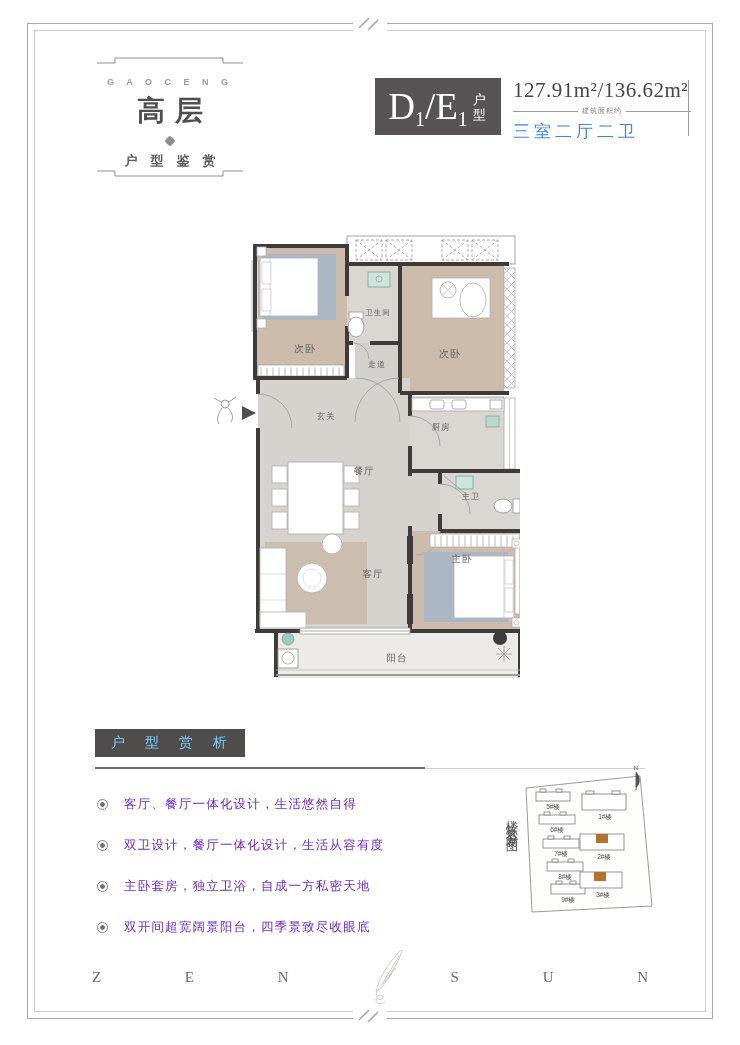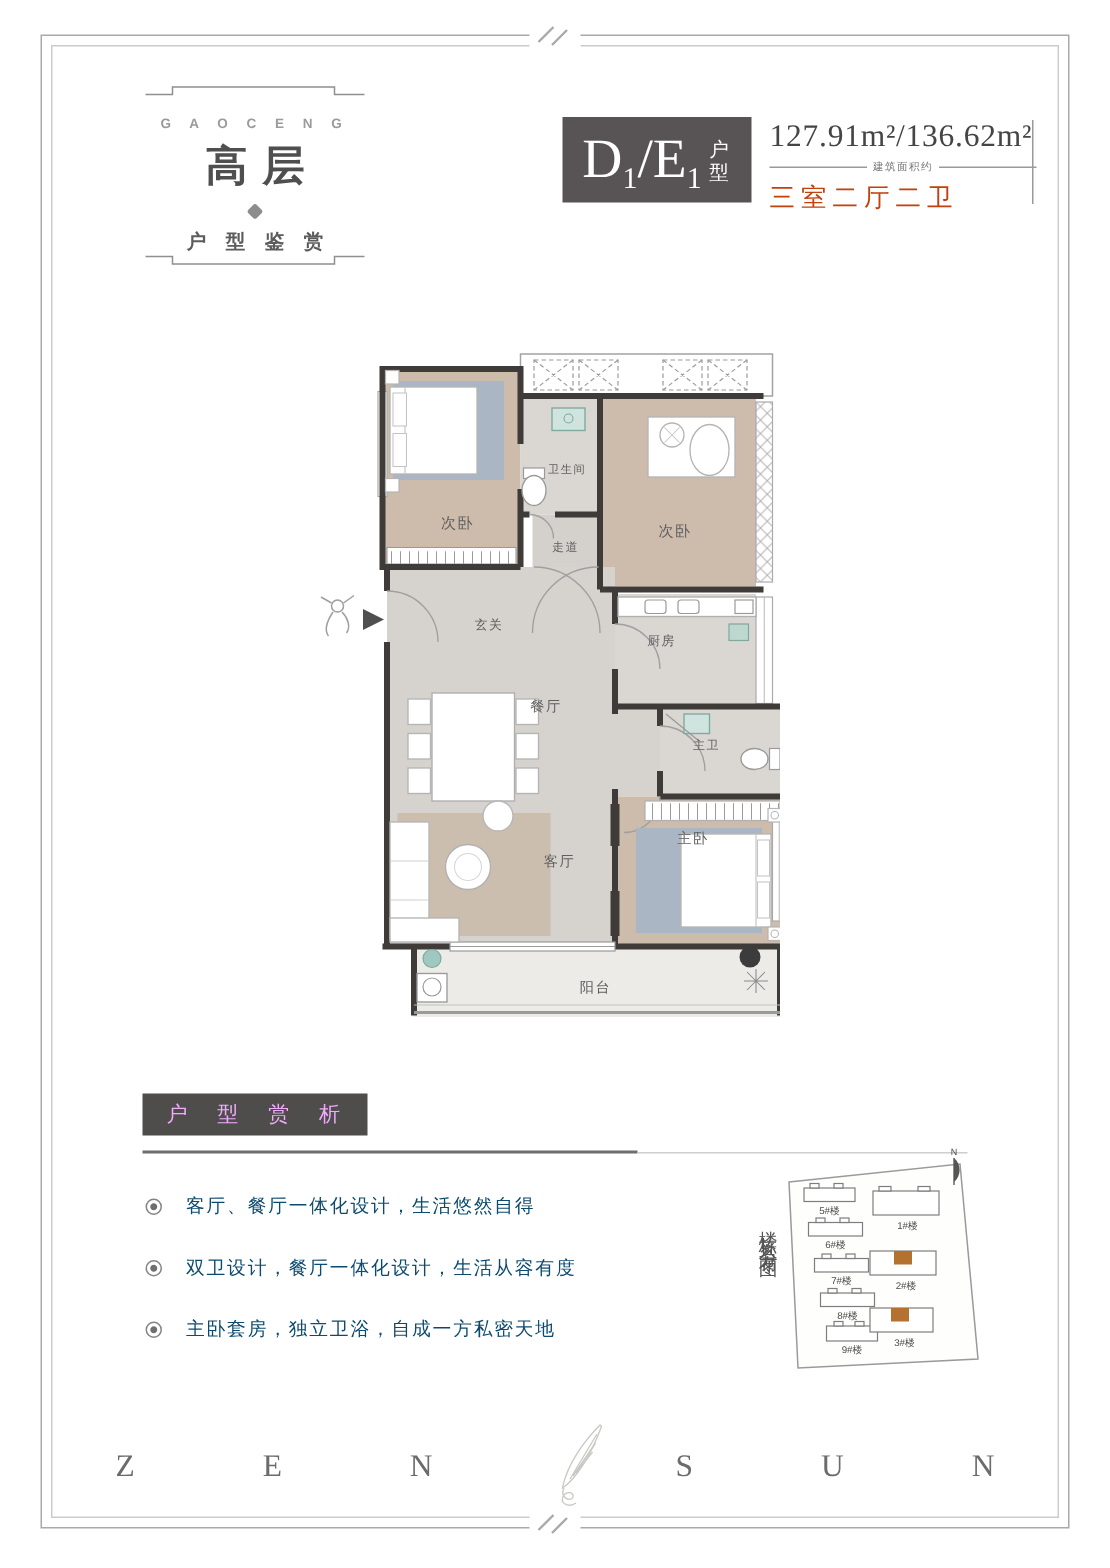--- a/index.html
+++ b/index.html
@@ -27,48 +27,48 @@
             align-items:center;justify-content:center;font-family:"Liberation Serif",serif;}
   .name-main{font-size:37px;line-height:1;}
   .name-sub{font-size:20px;line-height:1;align-self:flex-end;margin-bottom:6px;}
   .name-suffix{width:15px;font-size:13px;line-height:1.15;margin-left:5px;margin-top:2px;
                font-family:Liberation Sans, sans-serif;}
   .unit-info{margin-left:12px;width:178px;text-align:left;}
   .area{font-family:"Liberation Serif",serif;font-size:21px;color:#454545;letter-spacing:0.5px;}
   .note-row{display:flex;align-items:center;margin-top:3px;}
   .note-row .ln{flex:1;height:1px;background:#9a9a9a;}
   .note-txt{font-size:7px;color:#787878;letter-spacing:1px;padding:0 4px;}
-  .layout-txt{margin-top:4px;font-size:17px;letter-spacing:4px;color:#c2410c;}
+  .layout-txt{margin-top:4px;font-size:17px;letter-spacing:4px;color:#3b82f6;}
   .vline{position:absolute;left:688px;top:80px;width:1px;height:56px;background:#9a9a9a;}
 
   
   .plan{position:absolute;left:210px;top:226px;}
   .plan text{font-family:"Liberation Sans",sans-serif;fill:#5f5f5f;letter-spacing:1px;}
 
   
-  .ana-title{position:absolute;left:95px;top:729px;background:#4f4c4c;color:#f0abfc;
+  .ana-title{position:absolute;left:95px;top:729px;background:#4f4c4c;color:#7dd3fc;
              font-size:14px;letter-spacing:8px;padding:5px 10px 5px 16px;}
   .ana-rule{position:absolute;left:95px;top:767px;width:550px;height:2px;}
   .ana-rule .d{position:absolute;left:0;top:0;width:330px;height:2px;background:#6e6e6e;}
   .ana-rule .l{position:absolute;left:330px;top:1px;width:220px;height:1px;background:#cecece;}
   .bullets{position:absolute;left:97px;top:796px;width:430px;}
   .bullet-row{display:flex;align-items:center;margin-bottom:24px;}
   .bullet-icon{flex:0 0 auto;width:9px;height:9px;border:1px solid #848484;border-radius:50%;
                margin-right:16px;background:radial-gradient(circle,#6f6f6f 0 2px,transparent 2.6px);}
-  .bullet-txt{font-size:12.5px;color:#0c4a6e;letter-spacing:1.2px;}
+  .bullet-txt{font-size:12.5px;color:#6d28d9;letter-spacing:1.2px;}
 
   
   .sitemap{position:absolute;left:503px;top:762px;display:flex;}
   .sitemap-title{writing-mode:vertical-rl;font-size:12.5px;letter-spacing:4px;color:#555;
                  margin-top:48px;height:110px;}
   .sitemap svg text{font-family:"Liberation Sans",sans-serif;fill:#4c4c4c;}
 
   
   .brand{position:absolute;left:0;top:948px;width:100%;display:flex;align-items:center;justify-content:center;}
-  .brand-word{font-family:"Liberation Serif",serif;font-size:21px;color:#6b6b6b;letter-spacing:40px;text-indent:40px;}
+  .brand-word{font-family:"Liberation Serif",serif;font-size:15px;color:#6b6b6b;letter-spacing:40px;text-indent:40px;}
   .brand .feather{margin:0 2px 0 40px;}
 </style>
 </head>
 <body>
 
 <div class="page">
 
   <div class="frame-outer"></div>
   <div class="frame-inner"></div>
   <div class="frame-break fb-top">
@@ -310,20 +310,24 @@
       <span class="bullet-icon"></span>
       <span class="bullet-txt">客厅、餐厅一体化设计，生活悠然自得</span>
     </div>
     <div class="bullet-row">
       <span class="bullet-icon"></span>
       <span class="bullet-txt">双卫设计，餐厅一体化设计，生活从容有度</span>
     </div>
     <div class="bullet-row">
       <span class="bullet-icon"></span>
       <span class="bullet-txt">主卧套房，独立卫浴，自成一方私密天地</span>
+    </div>
+    <div class="bullet-row">
+      <span class="bullet-icon"></span>
+      <span class="bullet-txt">双开间超宽阔景阳台，四季景致尽收眼底</span>
     </div>
   </div>
 
   <div class="sitemap">
     <div class="sitemap-title">楼栋名分布图</div>
     <svg width="140" height="160" viewBox="0 0 140 160">
       <polygon points="6,26 120,14 132,144 12,150" fill="#fefefd" stroke="#9a9a9a" stroke-width="1"></polygon>
       <g>
         <line x1="116" y1="10" x2="116" y2="28" stroke="#555" stroke-width="0.9"></line>
         <path d="M116,10 C121,14 121,22 116,26 Z" fill="#555"></path>

